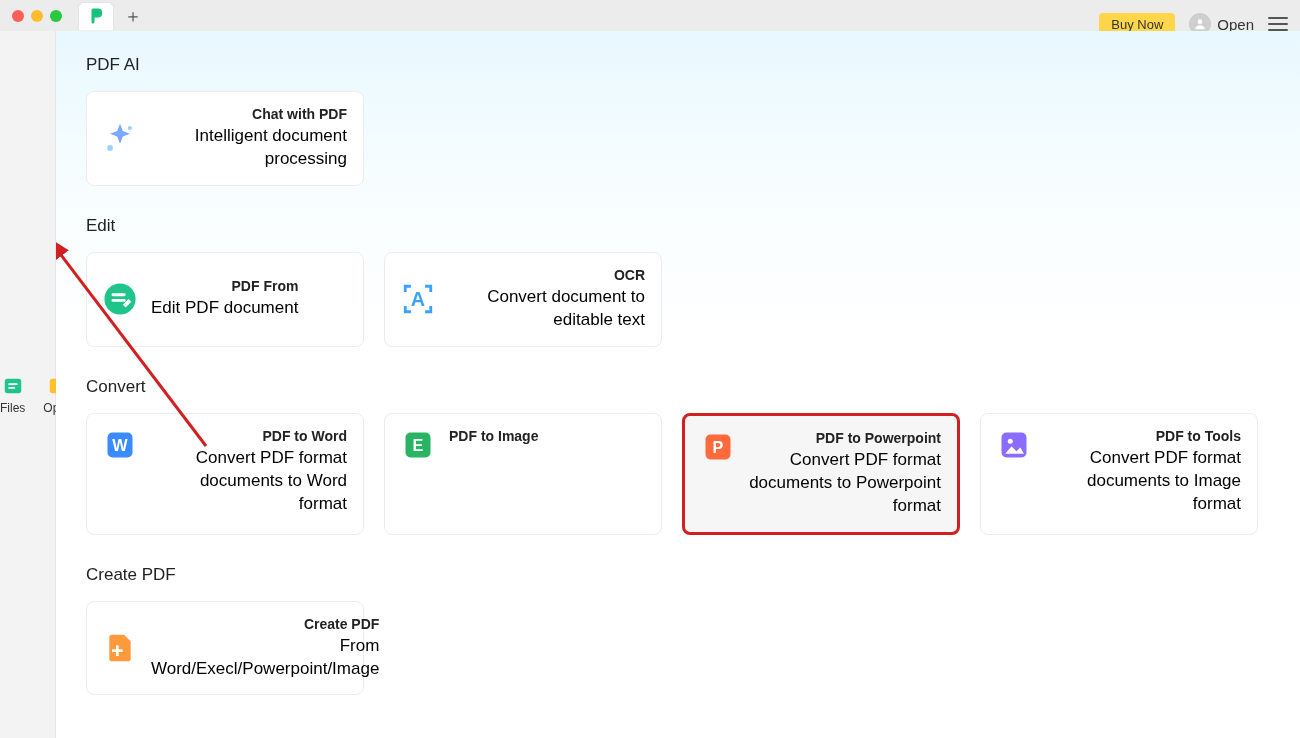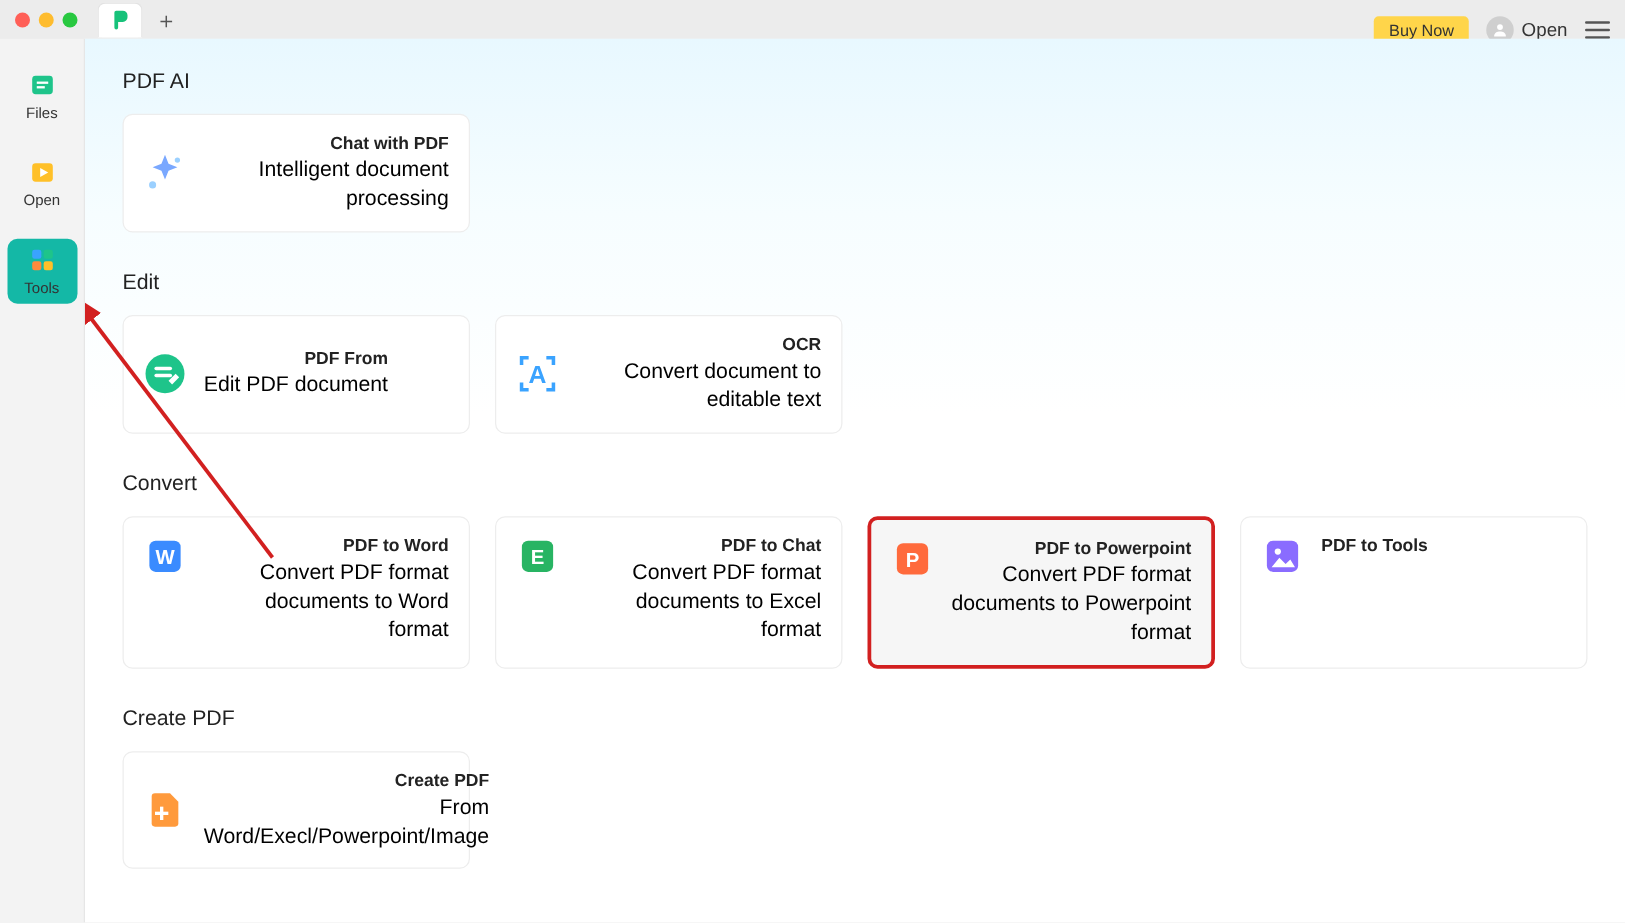--- a/index.html
+++ b/index.html
@@ -46,22 +46,22 @@
   .avatar-circle {
     width:22px; height:22px; border-radius:50%; background:#cfcfcf;
     display:flex; align-items:center; justify-content:center;
   }
   .hamburger { width:20px; display:flex; flex-direction:column; gap:4px; cursor:pointer; }
   .hamburger span { height:2px; background:#555; border-radius:1px; }
 
   
   .body-row { display:flex; height:707px; }
   .sidebar {
-    width:68px; background:#f3f3f3; border-right:1px solid #e6e6e6;
-    display:flex; flex-direction:column; align-items:center; padding-top:20px; gap:18px;
+    width:56px; background:#f3f3f3; border-right:1px solid #e6e6e6;
+    display:flex; align-items:center; padding-top:20px; gap:18px;
   }
   .side-item {
     width:56px; display:flex; flex-direction:column; align-items:center; gap:4px;
     padding:6px 0; border-radius:8px; cursor:pointer;
   }
   .side-item.active { background:#14b8a6; }
   .side-label { font-size:12px; color:#333; }
   .side-icon { width:22px; height:22px; }
 
   .main {
@@ -238,22 +238,21 @@
           </div>
         </div>
         <div class="card tall">
           <div class="icon-wrap">
             <svg width="30" height="30" viewBox="0 0 24 24">
                 <rect x="2" y="2" width="20" height="20" rx="4" fill="#28b463"></rect>
                 <text x="12" y="17" text-anchor="middle" font-size="13" font-weight="bold" fill="#fff">E</text>
               </svg>
           </div>
           <div class="texts">
-            <div class="title">PDF to Chat</div>
-            <div class="desc">Convert PDF format documents to Excel format</div>
+            <div class="title">PDF to Image</div>
           </div>
         </div>
         <div class="card tall highlight">
           <div class="icon-wrap">
             <svg width="30" height="30" viewBox="0 0 24 24">
                 <rect x="2" y="2" width="20" height="20" rx="4" fill="#ff6a3c"></rect>
                 <text x="12" y="17" text-anchor="middle" font-size="13" font-weight="bold" fill="#fff">P</text>
               </svg>
           </div>
           <div class="texts">
@@ -264,20 +263,21 @@
         <div class="card tall">
           <div class="icon-wrap">
             <svg width="30" height="30" viewBox="0 0 24 24">
                 <rect x="2" y="2" width="20" height="20" rx="4" fill="#8a6cff"></rect>
                 <circle cx="9" cy="9" r="2" fill="#fff"></circle>
                 <path d="M5 19l5-6 4 4 3-3 3 5z" fill="#fff"></path>
               </svg>
           </div>
           <div class="texts">
             <div class="title">PDF to Tools</div>
+            <div class="desc">Convert PDF format documents to Image format</div>
           </div>
         </div>
       </div>
     </div>
 
     <div class="section">
       <div class="section-title">Create PDF</div>
       <div class="card-row">
         <div class="card">
           <div class="icon-wrap">

